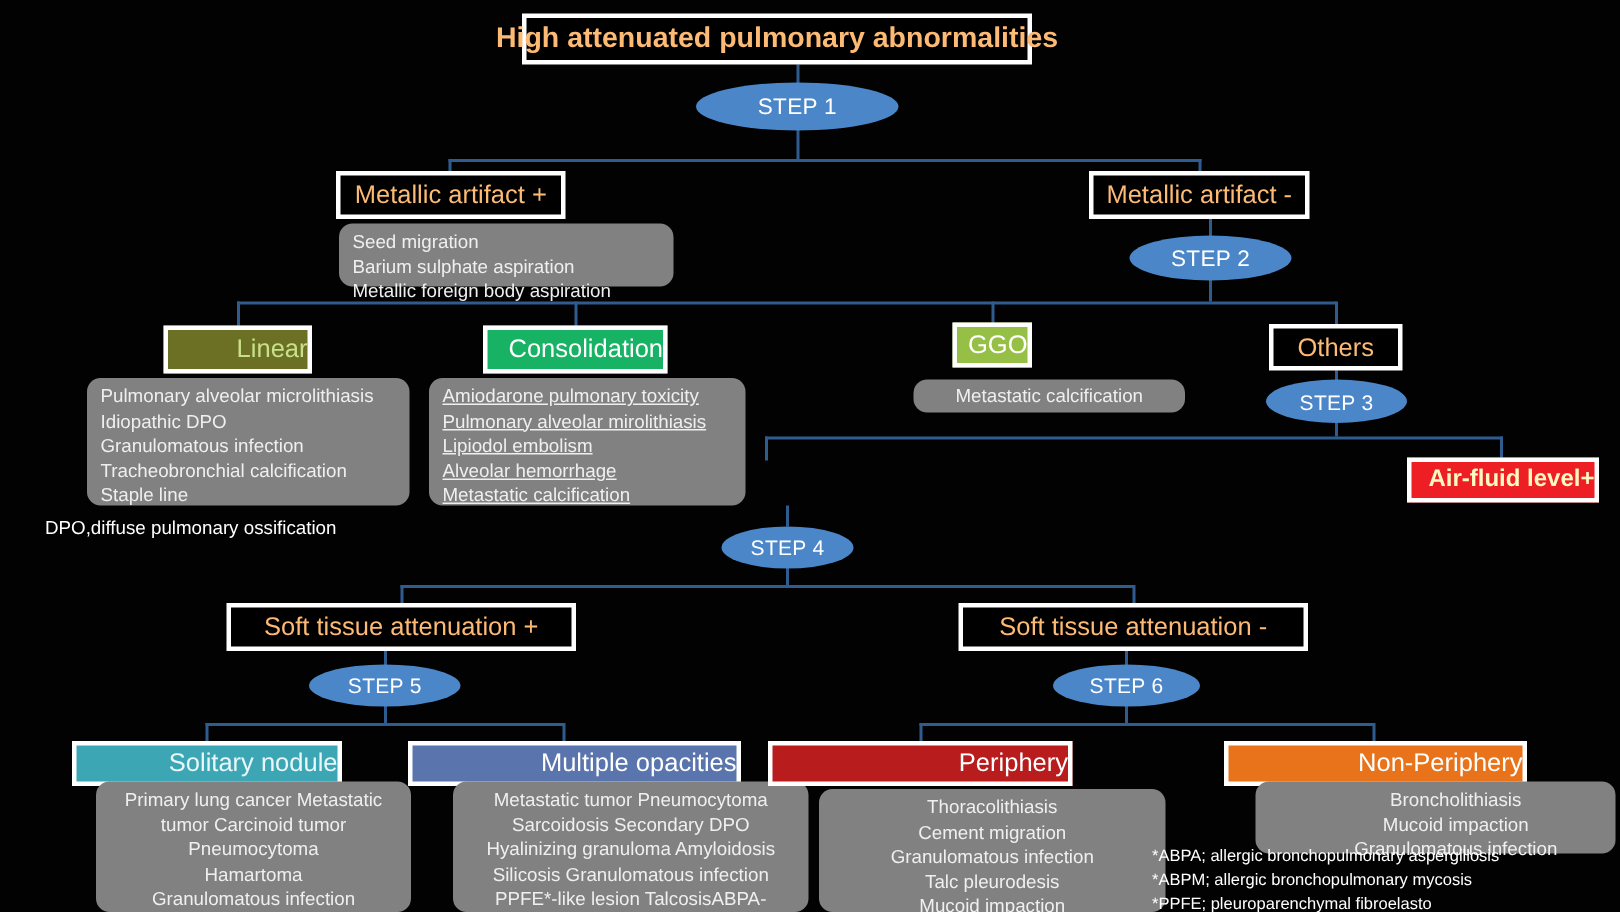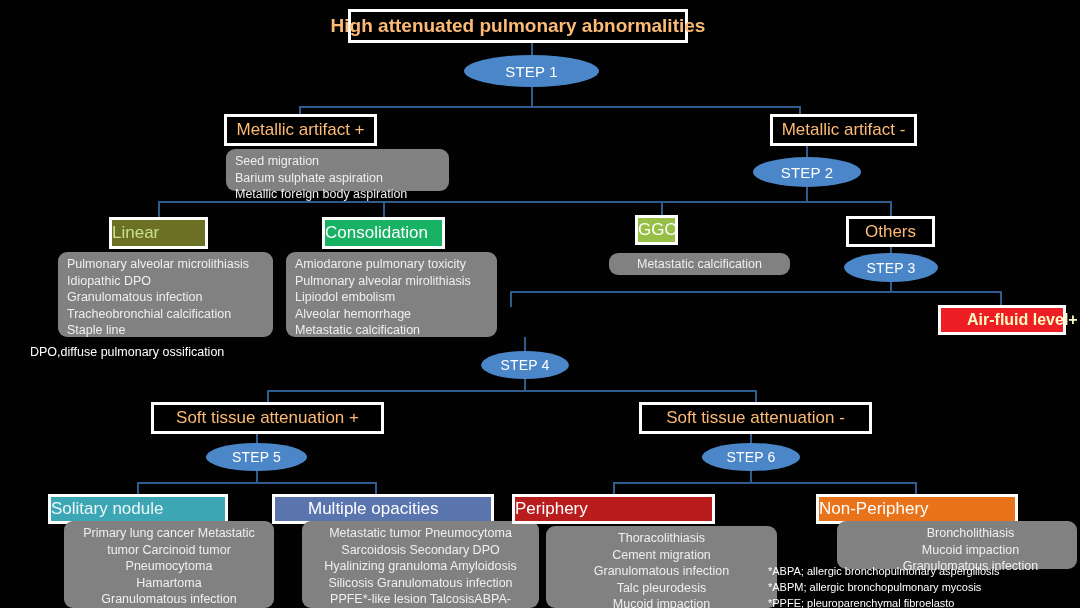--- a/index.html
+++ b/index.html
@@ -30,21 +30,21 @@
     border:3px solid #ffffff;
     color:#fdba74;
     font-size:17px;
     font-weight:400;
     padding:3px 10px;
   }
 
   
   .chip{
     position:absolute;box-sizing:border-box;
-    display:flex;align-items:center;justify-content:flex-start;
+    display:flex;align-items:center;justify-content:flex-end;
     border:3px solid #ffffff;
     color:#ffffff;
     font-size:17px;
     white-space:nowrap;
   }
 
   
   .panel{
     position:absolute;box-sizing:border-box;
     background:#818181;
@@ -140,21 +140,21 @@
   <div class="box plain" style="left:224px;top:114px;width:153px;height:32px;">
     <span>Metallic artifact +</span>
   </div>
 
   <div class="panel" style="left:190px;top:149px;width:223px;height:42px;">
     <div class="row">Seed migration</div>
     <div class="row">Barium sulphate aspiration</div>
     <div class="row">Metallic foreign body aspiration</div>
   </div>
 
-  <div class="box plain" style="left:726px;top:114px;width:147px;height:32px;margin-left:44px;">
+  <div class="box plain" style="left:726px;top:114px;width:147px;height:32px;">
     <span>Metallic artifact -</span>
   </div>
 
   <div class="step" style="left:753px;top:157px;width:108px;height:30px;text-align:right;">
     <span>STEP 2</span>
   </div>
 
   <div class="chip" style="left:109px;top:217px;width:99px;height:32px;background:#6b7025;color:#c9e08a;">
     <span>Linear</span>
   </div>
@@ -166,29 +166,29 @@
     <div class="row">Tracheobronchial calcification</div>
     <div class="row">Staple line</div>
   </div>
 
   <div class="caption" style="left:30px;top:344px;">DPO,diffuse pulmonary ossification</div>
 
   <div class="chip" style="left:322px;top:217px;width:123px;height:32px;background:#18b264;color:#ffffff;">
     <span>Consolidation</span>
   </div>
 
-  <div class="panel" style="left:250px;top:252px;width:211px;height:85px;">
+  <div class="panel" style="left:250px;top:252px;width:211px;height:85px;text-decoration:underline;">
     <div class="row">Amiodarone pulmonary toxicity</div>
     <div class="row">Pulmonary alveolar mirolithiasis</div>
     <div class="row">Lipiodol embolism</div>
     <div class="row">Alveolar hemorrhage</div>
     <div class="row">Metastatic calcification</div>
   </div>
 
-  <div class="chip" style="left:635px;top:215px;width:43px;height:30px;background:#96bf46;color:#ffffff;">
+  <div class="chip" style="left:635px;top:215px;width:53px;height:30px;background:#96bf46;color:#ffffff;">
     <span>GGO</span>
   </div>
 
   <div class="panel center" style="left:573px;top:253px;width:181px;height:22px;display:flex;align-items:center;justify-content:center;">
     <div class="row">Metastatic calcification</div>
   </div>
 
   <div class="box plain" style="left:846px;top:216px;width:89px;height:31px;">
     <span>Others</span>
   </div>

